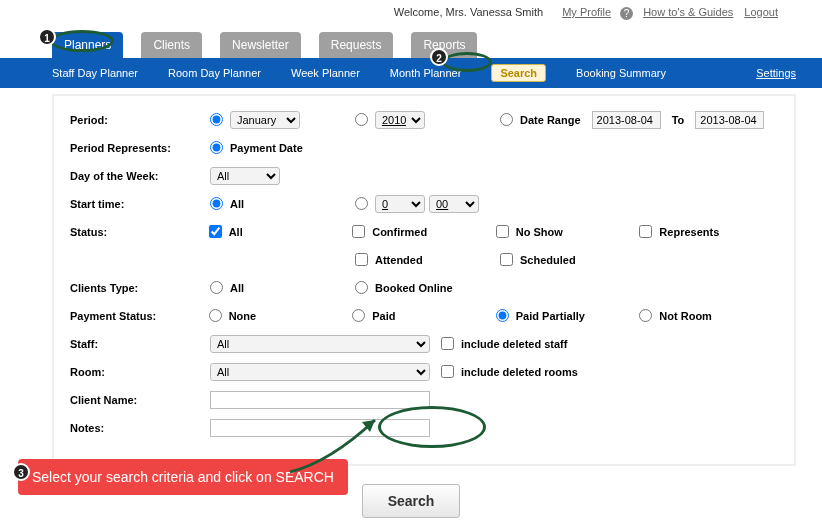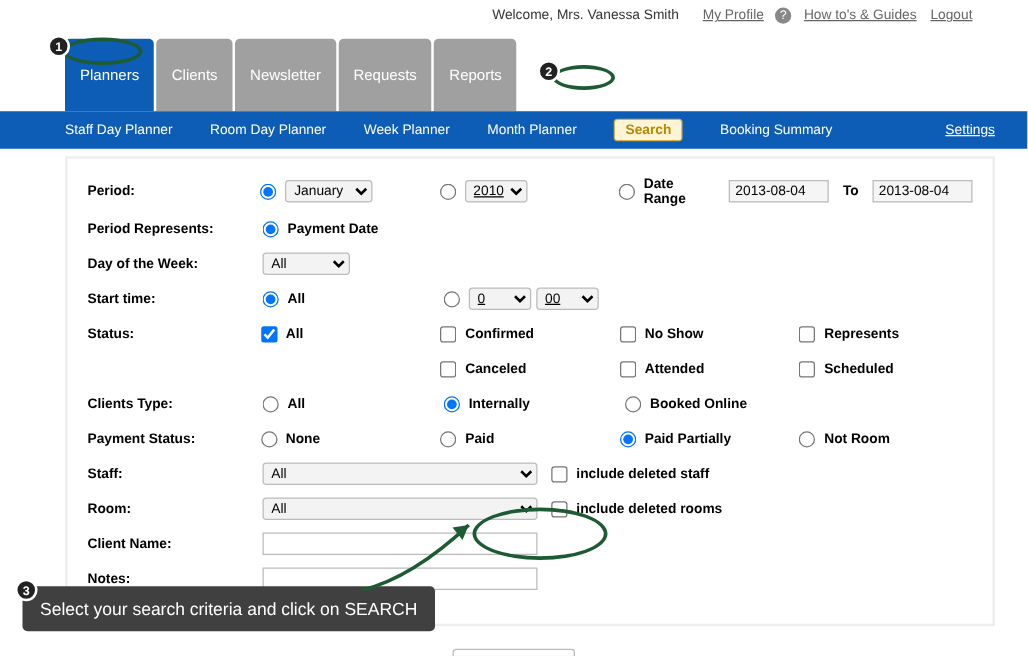--- a/index.html
+++ b/index.html
@@ -33,23 +33,23 @@
   }
   .tabs {
     padding-left: 52px;
     position: relative;
     margin-top: 8px;
   }
   .tab {
     display: inline-block;
     background: #a0a0a0;
     color: #fff;
-    padding: 22px 12px;
+    padding: 6px 12px;
     border-radius: 4px 4px 0 0;
-    margin-right: 2px;
+    margin-right: 18px;
     font-size: 12px;
     cursor: pointer;
   }
   .tab.active { background: #0d5cb6; }
   .subnav {
     background: #0d5cb6;
     color: #fff;
     padding: 6px 12px 6px 52px;
     display: flex;
     align-items: center;
@@ -103,21 +103,21 @@
   }
   select.wide { width: 220px; }
   select.small { width: 70px; }
   select.tiny { width: 50px; text-decoration: underline; }
   input[type=text] {
     font-size: 11px;
     padding: 2px 4px;
     border: 1px solid #bbb;
     height: 18px;
   }
-  input[type=text].date { width: 80px; background: #f5f5f5; }
+  input[type=text].date { width: 69px; background: #f5f5f5; }
   input[type=text].long { width: 220px; }
   input[type=radio], input[type=checkbox] {
     margin: 0 3px 0 0;
     vertical-align: middle;
   }
   .bold { font-weight: bold; }
   .search-btn {
     display: block;
     margin: 18px auto 0 auto;
     width: 98px;
@@ -148,22 +148,22 @@
   .ring {
     position: absolute;
     border: 3px solid #1d5b34;
     border-radius: 50%;
     z-index: 5;
     pointer-events: none;
   }
   .callout {
     position: absolute;
     left: 18px;
-    top: 469px;
-    background: #404040;
+    top: 459px;
+    background: #ef4444;
     color: #fff;
     font-size: 14px;
     padding: 10px 14px;
     border-radius: 4px;
   }
   .arrow-svg {
     position: absolute;
     left: 280px;
     top: 402px;
     pointer-events: none;
@@ -259,43 +259,35 @@
       </div>
     <div class="cell col5">
         <input type="checkbox" style="">
         <span class="bold">Represents</span>
       </div>
   </div>
 
   <div class="row">
     <div class="label"></div>
     <div class="cell col2"></div>
-    <div class="cell col3">
-        <input type="checkbox" style="">
-        <span class="bold">Canceled</span>
-      </div>
     <div class="cell col4">
         <input type="checkbox" style="">
         <span class="bold">Attended</span>
       </div>
     <div class="cell col5">
         <input type="checkbox" style="">
         <span class="bold">Scheduled</span>
       </div>
   </div>
 
   <div class="row">
     <div class="label">Clients Type:</div>
     <div class="cell col2">
         <input type="radio" style="">
         <span class="bold">All</span>
-      </div>
-    <div class="cell col3">
-        <input type="radio" checked="" style="">
-        <span class="bold">Internally</span>
       </div>
     <div class="cell col4">
         <input type="radio" style="">
         <span class="bold">Booked Online</span>
       </div>
   </div>
 
   <div class="row">
     <div class="label">Payment Status:</div>
     <div class="cell col2">

